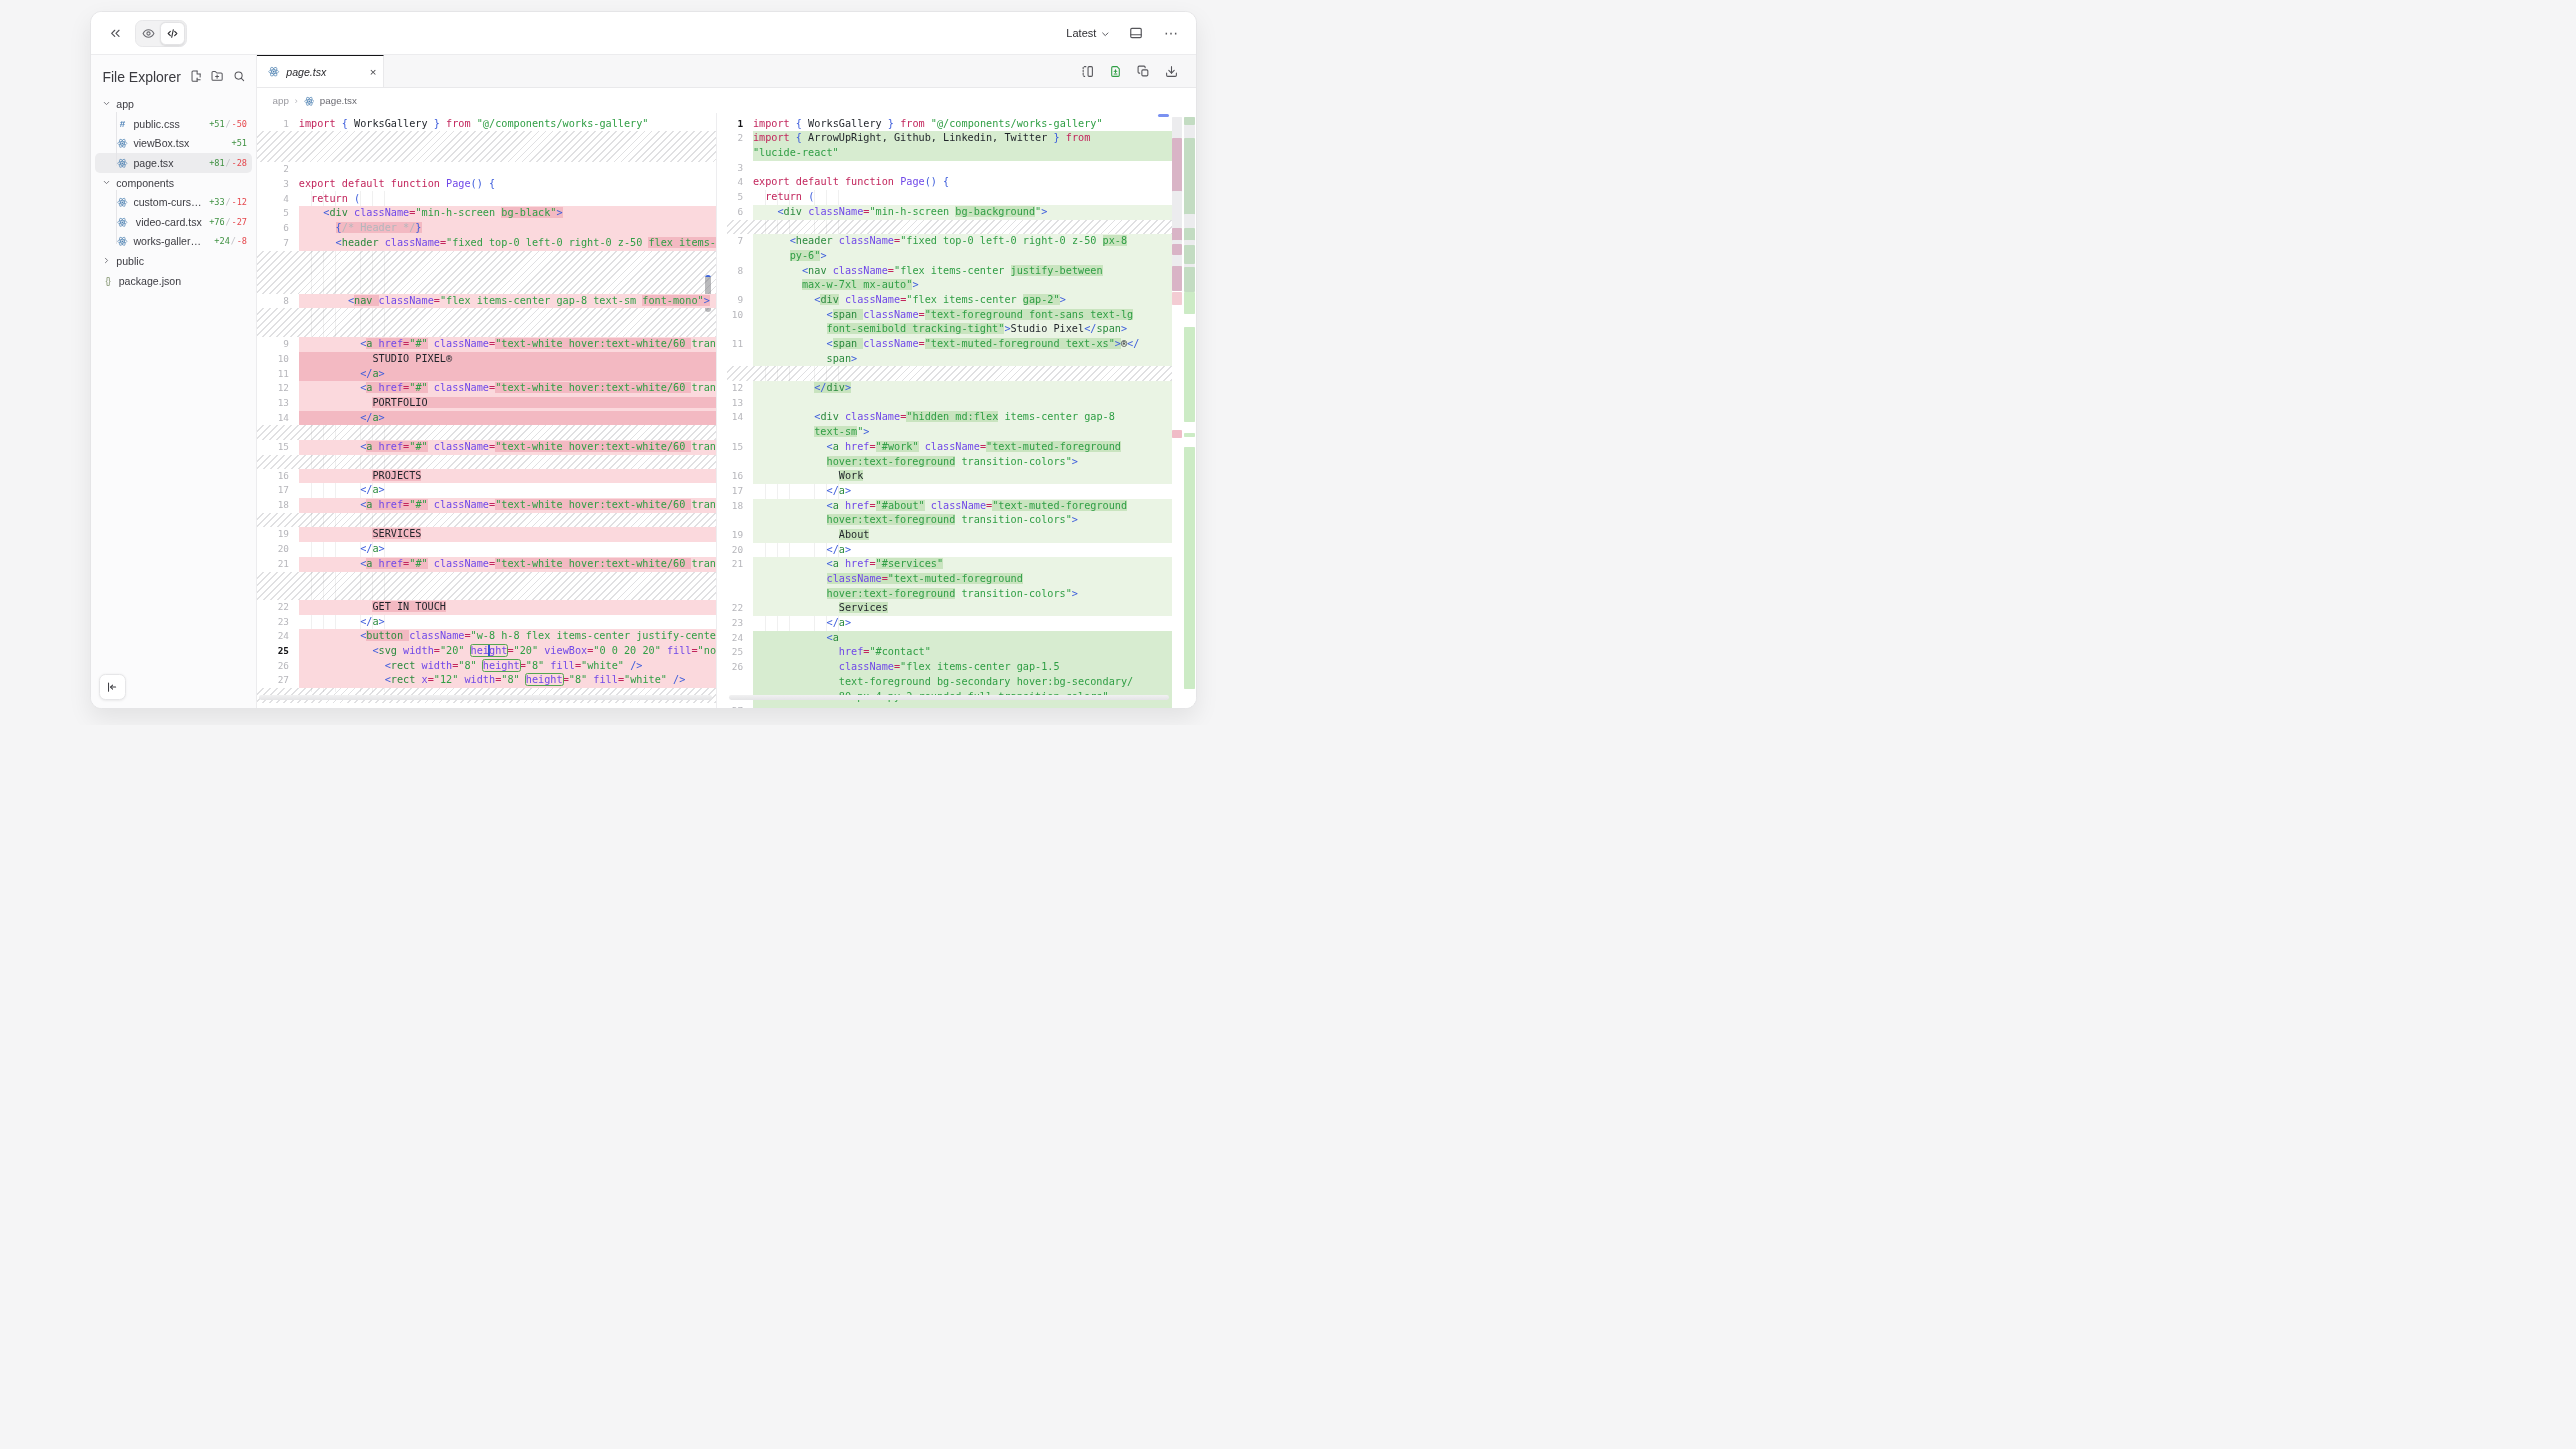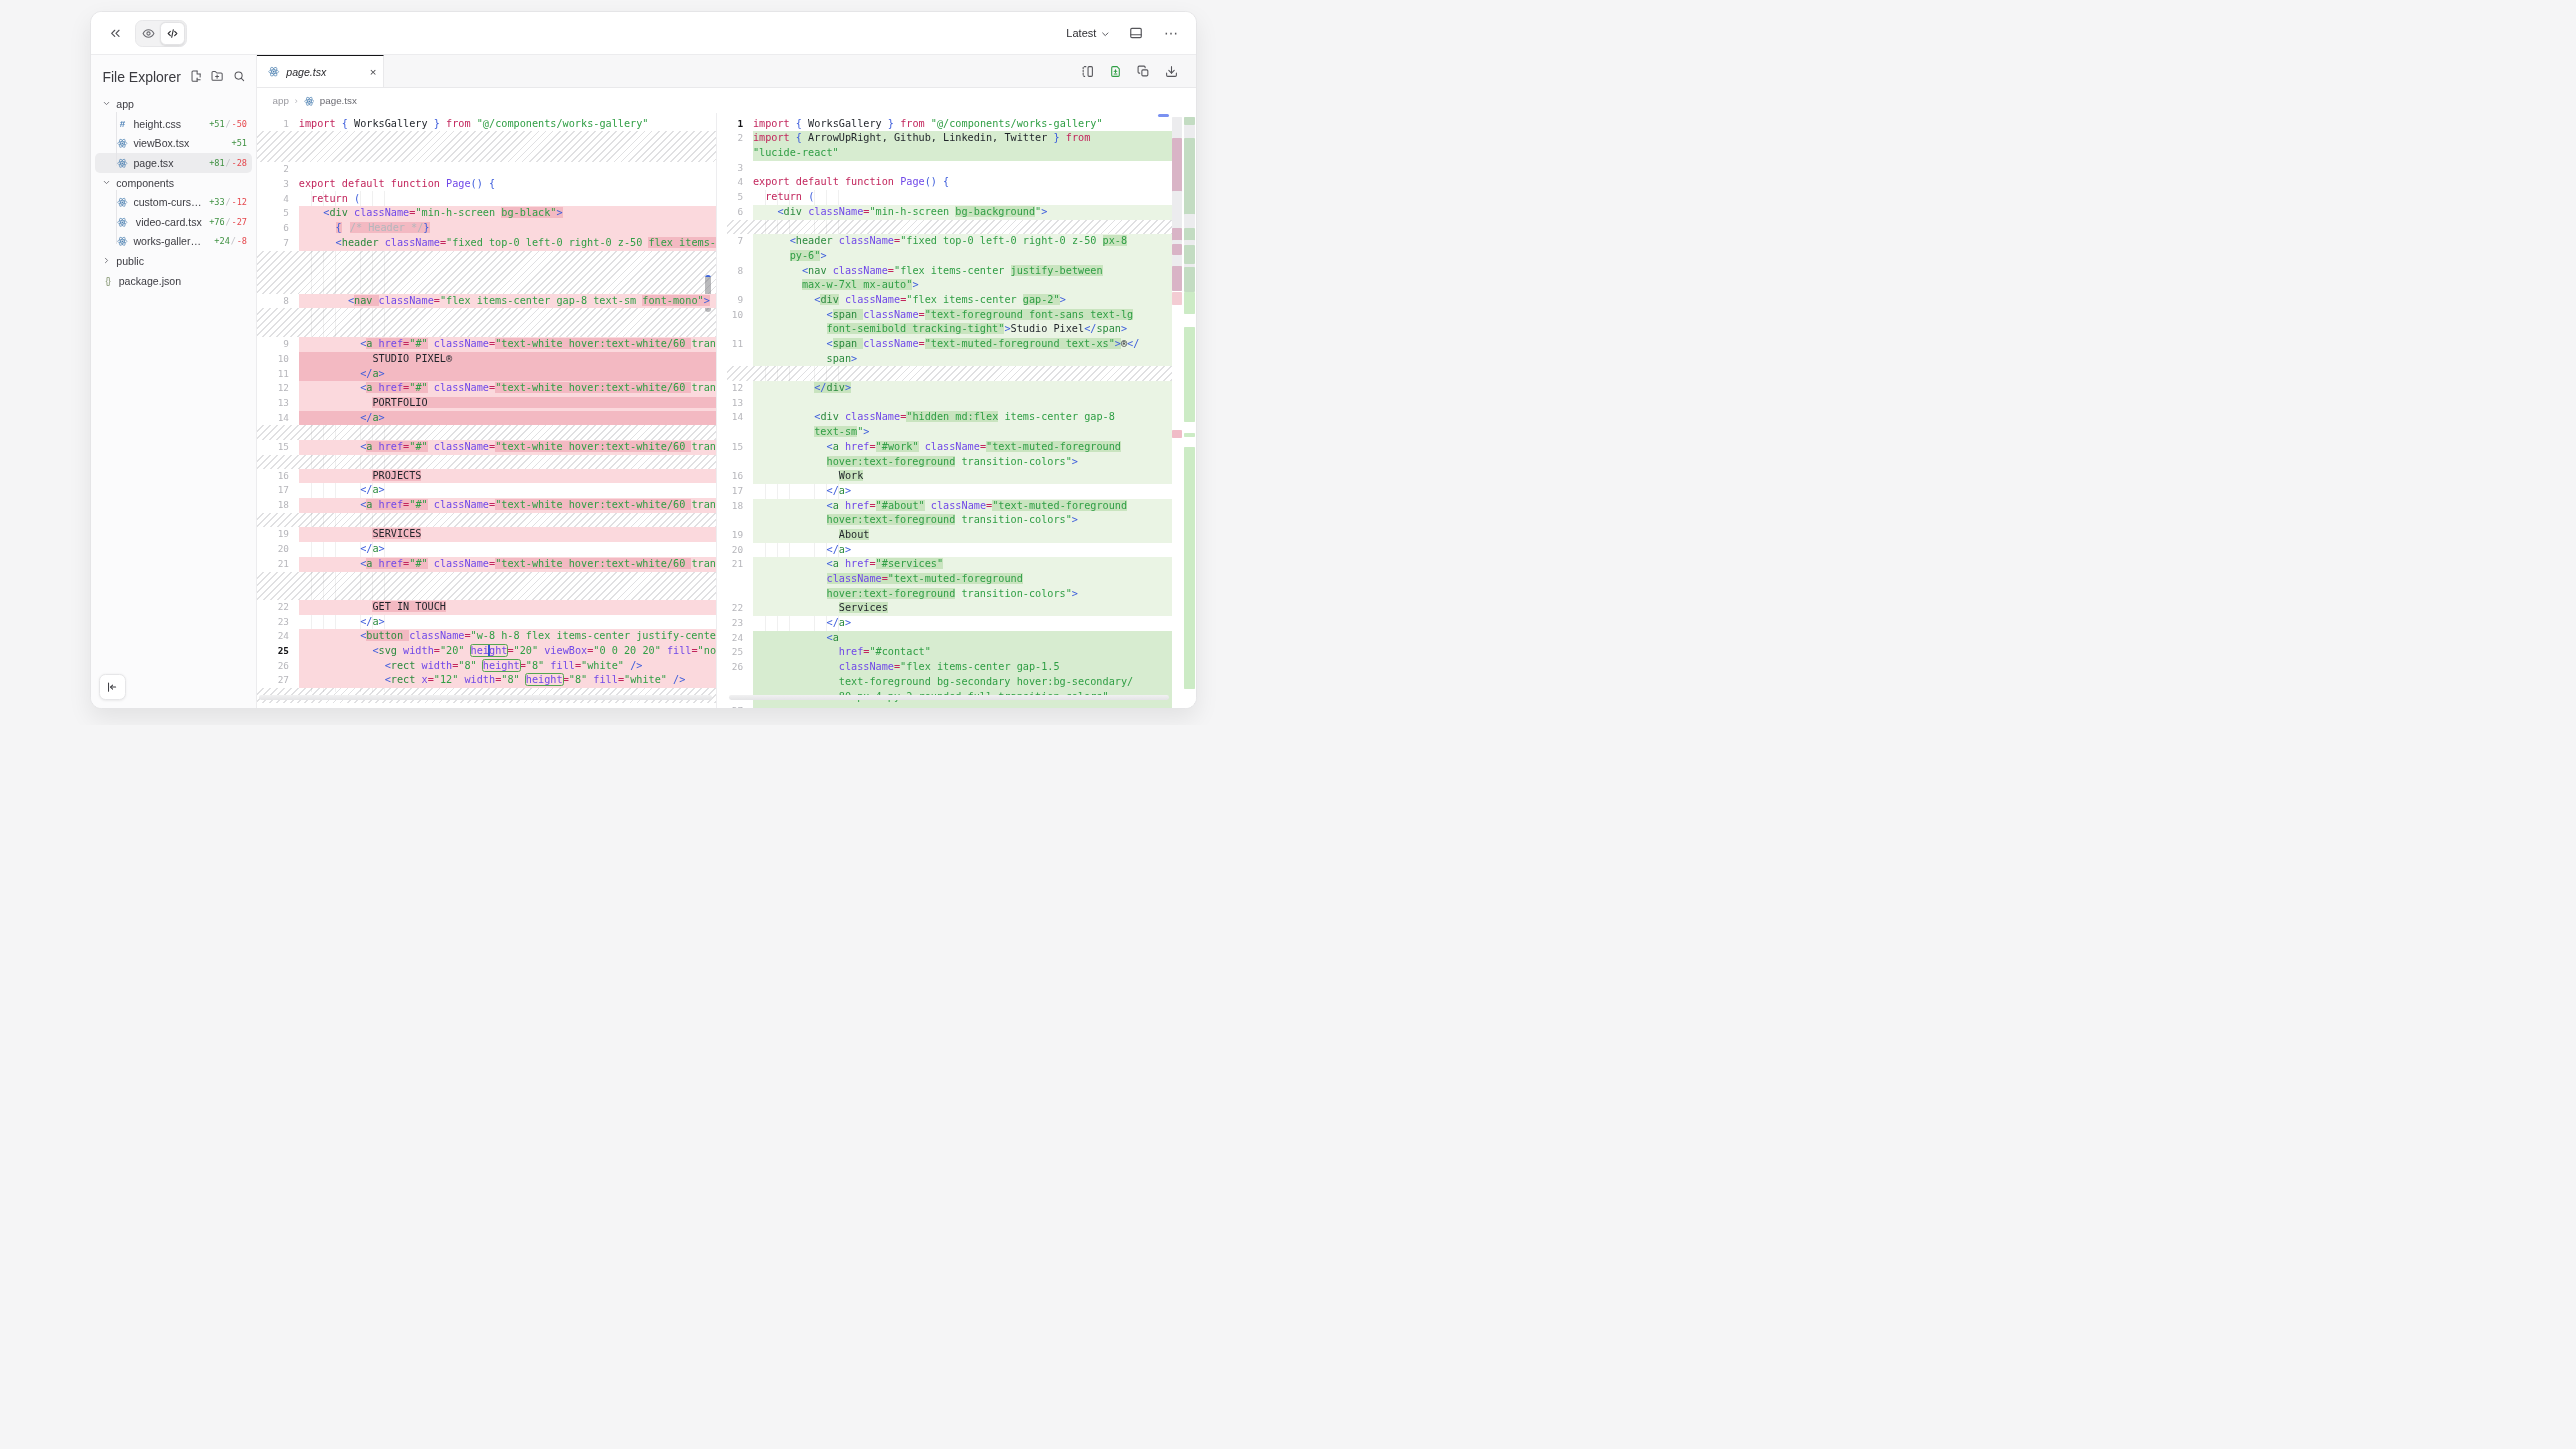--- a/index.html
+++ b/index.html
@@ -54,21 +54,21 @@
   .crow{display:flex;height:14.7px;font-family:"DejaVu Sans Mono",monospace;font-size:10.2px;line-height:14.7px;}
   .ln{flex:none;text-align:right;color:#b6b6bb;font-size:9.4px;padding-right:9.8px;}
   .pleft .ln{width:32px;} .pright .ln{width:16.3px;}
   .ln.act{color:#141417;font-weight:bold;}
   .ct{flex:1;white-space:pre;overflow:hidden;position:relative;min-width:0;}
   .hatch{background:repeating-linear-gradient(135deg,#ffffff 0px,#ffffff 3.7px,#e0e0e2 3.7px,#e0e0e2 5px);}
   .b-del{background:#fbd9dd;} .b-delf{background:#f3b9c2;}
   .b-add{background:#eaf4e4;} .b-addf{background:#d7ecd0;}
   .pleft .hl{background:#f3b9c2;} .pright .hl{background:#c9e4bf;}
   .c-kw{color:#c2255c;} .c-pn{color:#3b5bdb;} .c-tg{color:#2b8a3e;} .c-at{color:#7048e8;}
-  .c-st{color:#2f9e44;} .c-tx{color:#1f2329;} .c-cm{color:#b2b7bc;margin-left:8px;}
+  .c-st{color:#2f9e44;} .c-tx{color:#1f2329;} .c-cm{color:#b2b7bc;}
   .occ{outline:1.1px solid #54a650;border-radius:1.6px;color:#7048e8;}
   .caret{display:inline-block;width:1.6px;height:10.6px;margin:0 -0.8px;background:#2f54d1;vertical-align:-1.6px;}
   .guides{position:absolute;width:75px;pointer-events:none;
           background:repeating-linear-gradient(to right,rgba(0,0,0,.06) 0 0.8px,transparent 0.8px 12.2px);}
   .vthumb{position:absolute;right:4.9px;width:6.5px;border-radius:3.3px;}
   .hscroll{position:absolute;height:4.9px;border-radius:2.4px;background:linear-gradient(#f1f1f2,#e4e4e6);}
   .blk{position:absolute;border-radius:0.8px;}
   svg{display:block;}
 </style>
 </head>
@@ -168,21 +168,21 @@
                 <svg width="9" height="9" viewBox="0 0 24 24" fill="none" stroke="currentColor" stroke-width="2.4" stroke-linecap="round" stroke-linejoin="round">
                   <polyline points="6 9 12 15 18 9"></polyline>
                 </svg>
               </span>
               <span class="lbl">app</span>
             </div>
             <div class="trow" style="padding-left: 22px;">
               <span class="ficon">
                 <span style="color:#4a7fb5;font-weight:bold;font-size:9.8px;">#</span>
               </span>
-              <span class="lbl">height.css</span>
+              <span class="lbl">public.css</span>
               <span class="stats"><span class="g">+51</span><span class="sl">/</span><span class="r">-50</span></span>
             </div>
             <div class="trow" style="padding-left: 22px;">
               <span class="ficon">
                 <svg width="10.6" height="10.6" viewBox="0 0 16 16">
                   <g stroke="#4a7fb0" fill="none" stroke-width="0.9">
                     <ellipse cx="8" cy="8" rx="7" ry="2.7"></ellipse>
                     <ellipse cx="8" cy="8" rx="7" ry="2.7" transform="rotate(60 8 8)"></ellipse>
                     <ellipse cx="8" cy="8" rx="7" ry="2.7" transform="rotate(120 8 8)"></ellipse>
                   </g>

